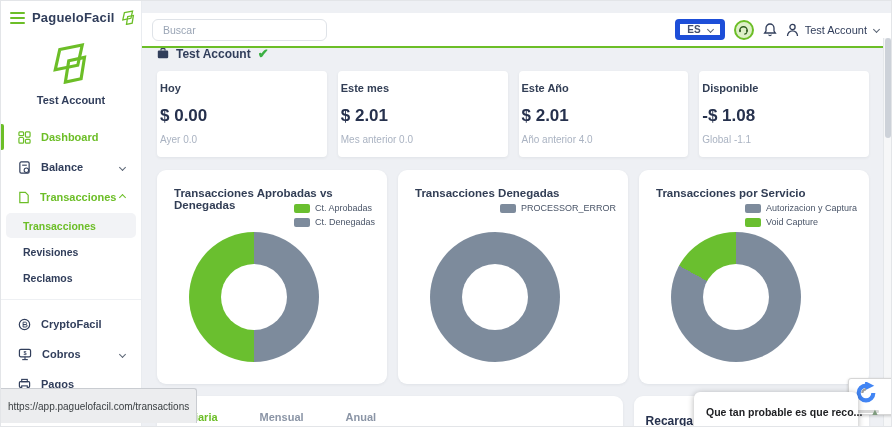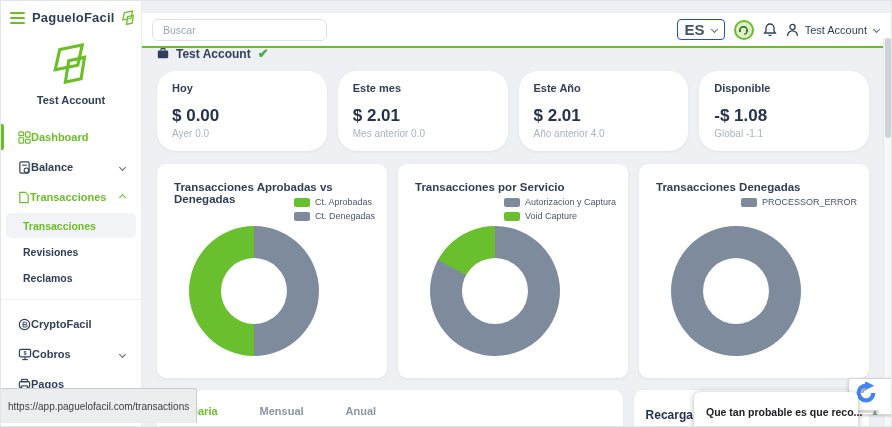--- a/index.html
+++ b/index.html
@@ -8,55 +8,55 @@
 
   
   #sidebar { position:absolute; left:0; top:0; width:141px; height:427px; background:#fff; border-right:1px solid #e9ecf0; z-index:5; }
   .side-head { display:flex; align-items:center; gap:7px; height:33px; padding-left:9px; }
   .burger { display:flex; flex-direction:column; gap:3px; cursor:pointer; }
   .burger span { display:block; width:15px; height:2px; background:#6cbe27; border-radius:2px; }
   .logo-text { font-size:13px; font-weight:bold; color:#313e5b; letter-spacing:.2px; }
   .logo-block { text-align:center; margin-top:8px; }
   .account-name { font-size:11px; font-weight:bold; color:#313e5b; margin-top:6px; }
   nav { margin-top:16px; }
-  .nav-item { position:relative; display:flex; align-items:center; gap:0; height:30px; padding-left:17px; font-size:11px; font-weight:bold; color:#313e5b; cursor:pointer; }
+  .nav-item { position:relative; display:flex; align-items:center; gap:10px; height:30px; padding-left:17px; font-size:11px; font-weight:bold; color:#313e5b; cursor:pointer; }
   .nav-item.green { color:#6cbe27; }
   .nav-item .active-bar { position:absolute; left:0; top:2px; bottom:2px; width:3px; background:#6cbe27; border-radius:0 2px 2px 0; }
   .nav-item svg { flex:0 0 auto; }
   .chev { width:5px; height:5px; border-right:1.4px solid #5b6575; border-bottom:1.4px solid #5b6575; display:inline-block; }
   .chev.down { transform:rotate(45deg); }
   .chev.up { transform:rotate(-135deg); border-color:#6cbe27; }
   .chev-right { position:absolute; right:16px; }
   .sub-item { height:25px; display:flex; align-items:center; padding-left:17px; font-size:10.5px; font-weight:bold; color:#313e5b; cursor:pointer; margin:1px 5px; border-radius:5px; }
   .sub-item.active { background:#f2f3f6; color:#6cbe27; }
   .side-divider { height:1px; background:#eef0f3; margin:9px 0; }
   .support-btn { position:absolute; left:50%; transform:translateX(-50%); bottom:18px; display:flex; align-items:center; gap:6px; background:#cfdcf3; color:#313e5b; font-size:11px; font-weight:bold; padding:5px 20px; border-radius:13px; border:none; cursor:pointer; white-space:nowrap; }
   .qmark { display:inline-flex; align-items:center; justify-content:center; width:12px; height:12px; border:1.2px solid #313e5b; border-radius:50%; font-size:8px; font-weight:bold; }
 
   
   #topbar { position:absolute; left:141px; top:12px; right:0; height:35px; background:#fff; border-bottom:2px solid #6cbe27; display:flex; align-items:center; z-index:4; }
   .search-input { margin-left:10px; width:175px; height:22px; border:1px solid #dfe3e8; border-radius:6px; padding:0 10px; font-size:10.5px; color:#313e5b; outline:none; font-family:"Liberation Sans",sans-serif; }
   .search-input::placeholder { color:#9aa5b5; }
   .top-right { margin-left:auto; display:flex; align-items:center; gap:9px; padding-right:12px; }
-  .lang-select { display:flex; align-items:center; gap:7px; border:1px solid #1d4ed8; border-radius:4px; height:21px; padding:0 7px; font-size:15px; font-weight:bold; color:#45506b; cursor:pointer; }
+  .lang-select { display:flex; align-items:center; gap:7px; border:5px solid #1d4ed8; border-radius:4px; height:21px; padding:0 7px; font-size:10px; font-weight:bold; color:#45506b; cursor:pointer; }
   .support-circle { width:20px; height:20px; border-radius:50%; background:#ddf0c8; border:2px solid #6cbe27; display:flex; align-items:center; justify-content:center; cursor:pointer; }
   .icon-btn { display:flex; align-items:center; cursor:pointer; }
   .user-label { font-size:11px; color:#313e5b; }
 
   
   #main { position:absolute; left:142px; top:37px; right:8px; bottom:0; background:#eef0f4; }
   .band { display:flex; align-items:center; gap:7px; padding:8px 14px 2px; }
   .band-title { font-size:12px; font-weight:bold; color:#313e5b; }
   .band-check { color:#3cb043; font-size:13px; font-weight:bold; }
 
   .stats-row { display:flex; gap:11px; margin:8px 14px 0; }
-  .stat-card { flex:1; background:#fff; border-radius:19px; padding:11px 15px 12px; box-shadow:0 1px 3px rgba(40,50,70,.07); }
+  .stat-card { flex:1; background:#fff; border-radius:4px; padding:11px 3px 12px; box-shadow:0 1px 3px rgba(40,50,70,.07); }
   .stat-title { font-size:11px; font-weight:bold; color:#323e55; }
   .stat-value { font-size:17px; font-weight:bold; color:#26314d; margin-top:12px; }
-  .stat-sub { font-size:10px; color:#aab3c2; margin-top:2px; }
+  .stat-sub { font-size:10px; color:#aab3c2; margin-top:8px; }
 
   .charts-row { display:flex; gap:11px; margin:13px 14px 0; }
   .chart-card { flex:1; background:#fff; border-radius:9px; padding:17px; height:214px; position:relative; box-shadow:0 1px 3px rgba(40,50,70,.07); }
   .chart-title { font-size:11.5px; font-weight:bold; color:#323e55; }
   .legend { position:absolute; top:33px; right:12px; display:flex; flex-direction:column; gap:4px; align-items:flex-start; }
   .legend-item { display:flex; align-items:center; gap:5px; }
   .chip { width:16px; height:9px; border-radius:2px; display:inline-block; }
   .legend-label { font-size:9px; color:#4a5568; }
   .donut { position:absolute; left:32px; top:62px; width:130px; height:130px; border-radius:50%; }
   .donut .hole { position:absolute; left:50%; top:50%; width:66px; height:66px; margin:-33px 0 0 -33px; background:#fff; border-radius:50%; }
@@ -246,44 +246,44 @@
             <div class="legend-item">
               <span class="chip" style="background: rgb(125, 139, 156);"></span>
               <span class="legend-label">Ct. Denegadas</span>
             </div>
           </div>
         <div class="donut" style="background: conic-gradient(from 180deg, rgb(106, 191, 47) 0%, rgb(106, 191, 47) 50%, rgb(125, 139, 156) 50%, rgb(125, 139, 156) 100%);">
           <div class="hole"></div>
         </div>
       </div>
       <div class="chart-card">
+        <div class="chart-title">Transacciones Denegadas</div>
+        <div class="legend">
+            <div class="legend-item">
+              <span class="chip" style="background: rgb(125, 139, 156);"></span>
+              <span class="legend-label">PROCESSOR_ERROR</span>
+            </div>
+          </div>
+        <div class="donut" style="background: conic-gradient(rgb(125, 139, 156) 0%, rgb(125, 139, 156) 100%);">
+          <div class="hole"></div>
+        </div>
+      </div>
+      <div class="chart-card">
         <div class="chart-title">Transacciones por Servicio</div>
         <div class="legend">
             <div class="legend-item">
               <span class="chip" style="background: rgb(125, 139, 156);"></span>
               <span class="legend-label">Autorizacion y Captura</span>
             </div>
             <div class="legend-item">
               <span class="chip" style="background: rgb(106, 191, 47);"></span>
               <span class="legend-label">Void Capture</span>
             </div>
           </div>
         <div class="donut" style="background: conic-gradient(rgb(125, 139, 156) 0%, rgb(125, 139, 156) 83%, rgb(106, 191, 47) 83%, rgb(106, 191, 47) 100%);">
-          <div class="hole"></div>
-        </div>
-      </div>
-      <div class="chart-card">
-        <div class="chart-title">Transacciones Denegadas</div>
-        <div class="legend">
-            <div class="legend-item">
-              <span class="chip" style="background: rgb(125, 139, 156);"></span>
-              <span class="legend-label">PROCESSOR_ERROR</span>
-            </div>
-          </div>
-        <div class="donut" style="background: conic-gradient(rgb(125, 139, 156) 0%, rgb(125, 139, 156) 100%);">
           <div class="hole"></div>
         </div>
       </div>
     </div>
 
     <div class="bottom-row">
       <div class="tabs-card">
         <span class="tab active">Diaria</span>
         <span class="tab">Mensual</span>
         <span class="tab">Anual</span>

